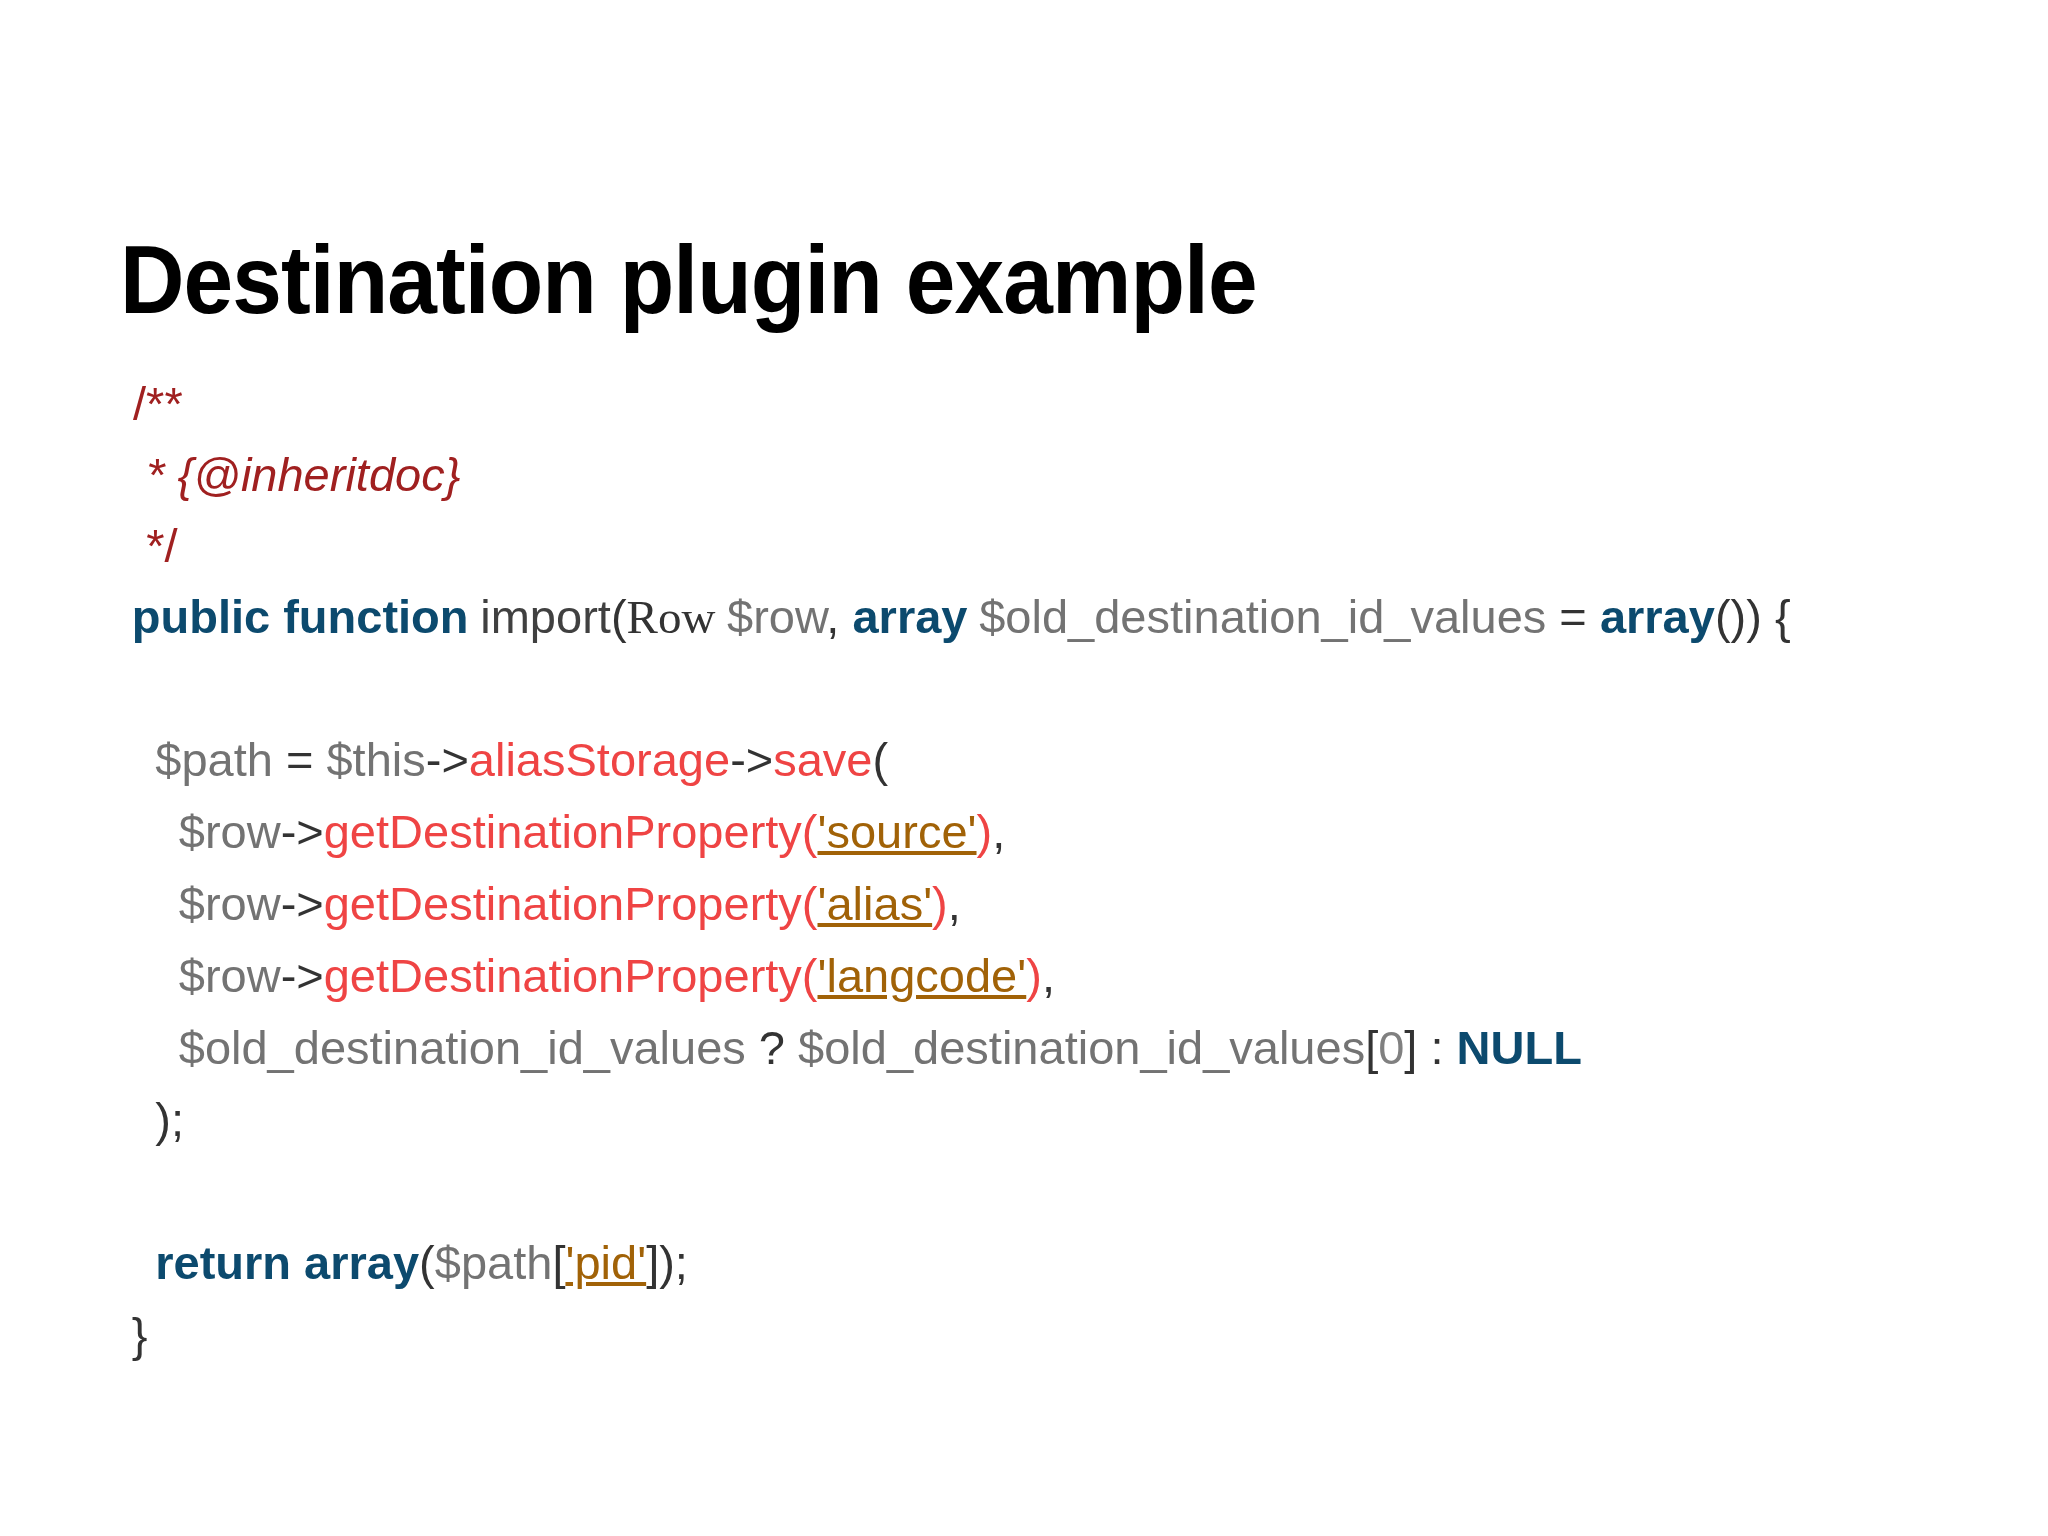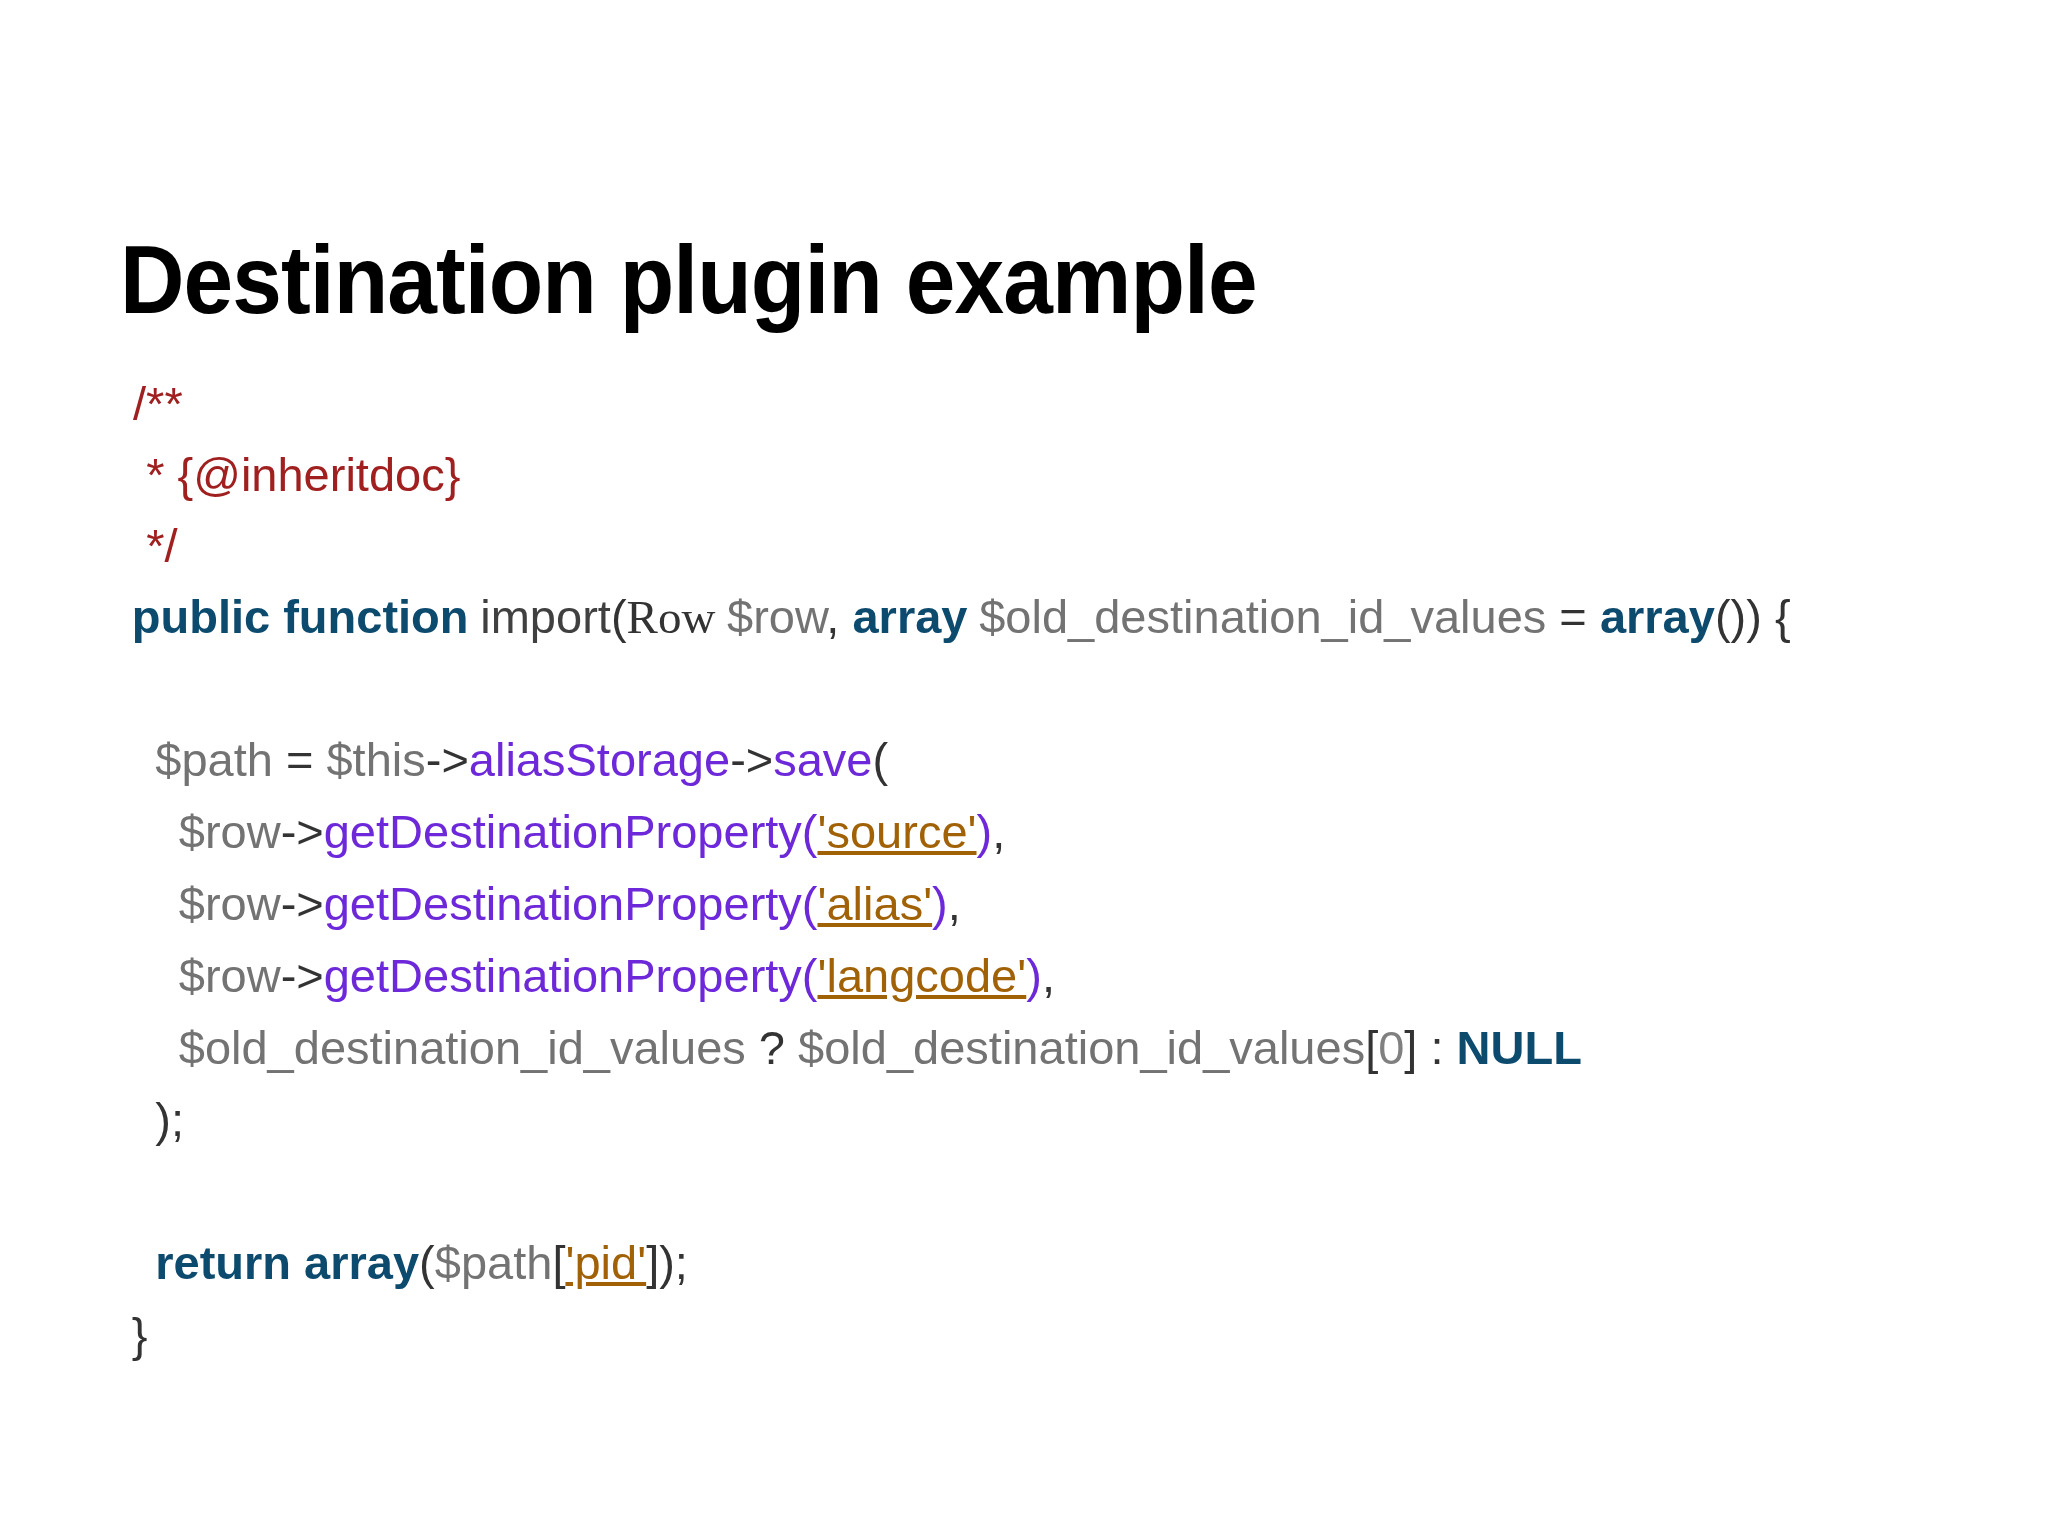--- a/index.html
+++ b/index.html
@@ -56,25 +56,25 @@
   .code-line {
     min-height: 71px;
     white-space: pre-wrap;
   }
   .code-line.blank {
     min-height: 71px;
   }
 
   
   .tok-comment   { color: #A02020; }
-  .tok-comment-i { color: #A02020; }
+  .tok-comment-i { color: #A02020; font-style: italic; }
   .tok-keyword   { color: #0c4a6e; font-weight: bold; }
   .tok-func      { color: #404040; }
   .tok-var       { color: #737373; }
-  .tok-method    { color: #6d28d9; text-align: right; }
+  .tok-method    { color: #ef4444; text-align: right; }
   .tok-string    { color: #a16207; text-decoration: underline; }
   .tok-punct     { color: #333333; }
   .tok-num       { color: #808080; }
   .tok-plain     { color: #333333; font-family: Liberation Serif, serif; }
 </style>
 </head>
 <body>
 
 <div class="slide">
 

